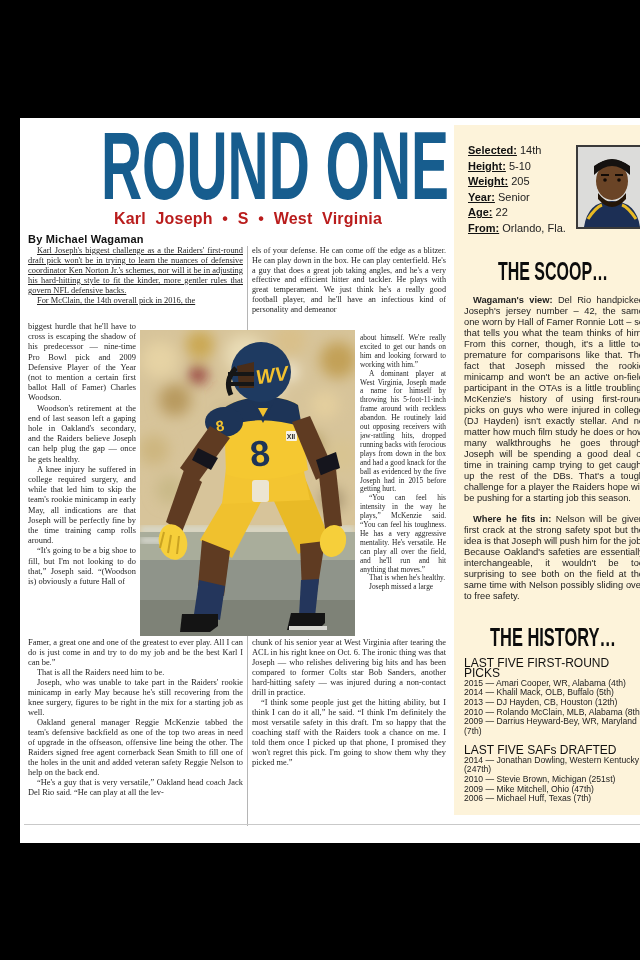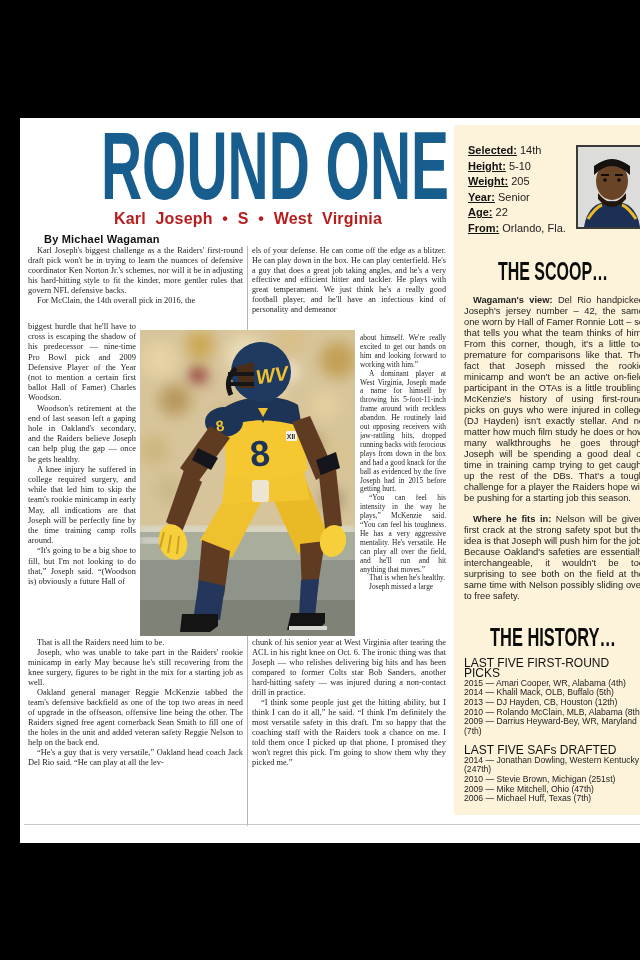--- a/index.html
+++ b/index.html
@@ -46,35 +46,36 @@
 <div id="canvas">
   <div class="abs" style="left:0;top:0;width:640px;height:118px;background:#000;"></div>
 
   <div id="page">
 
     <svg class="abs headline-svg" style="left:55px;top:6px;" width="400" height="84" viewBox="0 0 400 84">
       <text x="200" y="75" text-anchor="middle" font-size="96" fill="#175d8e" textLength="348" lengthAdjust="spacingAndGlyphs">ROUND ONE</text>
     </svg>
 
     <div class="abs subtitle" style="left:0;top:92px;">Karl Joseph • S • West Virginia</div>
-    <div class="abs byline" style="left:24px;top:115px;">By Michael Wagaman</div>
+    <div class="abs byline" style="left:8px;top:115px;">By Michael Wagaman</div>
 
     <div class="abs col-rule" style="left:227px;top:128px;height:580px;"></div>
 
-    <div class="abs body-text fs-main" style="left:8px;top:128px;width:215px;height:76px;">
+    <div class="abs body-text fs-main" style="left:8px;top:128px;width:215px;height:76px;text-decoration:underline;">
       <p class="p ind">Karl Joseph's biggest challenge as a the Raiders' first-round draft pick won't be in trying to learn the nuances of defensive coordinator Ken Norton Jr.'s schemes, nor will it be in adjusting his hard-hitting style to fit the kinder, more gentler rules that govern NFL defensive backs.</p>
       <p class="p ind">For McClain, the 14th overall pick in 2016, the</p>
     </div>
     <div class="abs body-text fs-narrow-l" style="left:8px;top:204px;width:108px;height:314px;">
       <p class="p">biggest hurdle that he'll have to cross is escaping the shadow of his predecessor — nine-time Pro Bowl pick and 2009 Defensive Player of the Year (not to mention a certain first ballot Hall of Famer) Charles Woodson.</p>
       <p class="p ind">Woodson's retirement at the end of last season left a gaping hole in Oakland's secondary, and the Raiders believe Joseph can help plug the gap — once he gets healthy.</p>
       <p class="p ind">A knee injury he suffered in college required surgery, and while that led him to skip the team's rookie minicamp in early May, all indications are that Joseph will be perfectly fine by the time training camp rolls around.</p>
       <p class="p ind">“It's going to be a big shoe to fill, but I'm not looking to do that,” Joseph said. “(Woodson is) obviously a future Hall of</p>
     </div>
     <div class="abs body-text fs-main" style="left:8px;top:520px;width:215px;height:190px;">
+      <p class="p">Famer, a great one and one of the greatest to ever play. All I can do is just come in and try to do my job and be the best Karl I can be.”</p>
       <p class="p ind">That is all the Raiders need him to be.</p>
       <p class="p ind">Joseph, who was unable to take part in the Raiders' rookie minicamp in early May because he's still recovering from the knee surgery, figures to be right in the mix for a starting job as well.</p>
       <p class="p ind">Oakland general manager Reggie McKenzie tabbed the team's defensive backfield as one of the top two areas in need of upgrade in the offseason, offensive line being the other. The Raiders signed free agent cornerback Sean Smith to fill one of the holes in the unit and added veteran safety Reggie Nelson to help on the back end.</p>
       <p class="p ind">“He's a guy that is very versatile,” Oakland head coach Jack Del Rio said. “He can play at all the lev-</p>
     </div>
 
     <div class="abs body-text fs-mid-top" style="left:232px;top:128px;width:194px;height:86px;">
       <p class="p">els of your defense. He can come off the edge as a blitzer. He can play down in the box. He can play centerfield. He's a guy that does a great job taking angles, and he's a very effective and efficient hitter and tackler. He plays with great temperament. We just think he's a really good football player, and he'll have an infectious kind of personality and demeanor</p>
     </div>
     <div class="abs body-text fs-narrow-m" style="left:340px;top:216px;width:86px;height:300px;">

